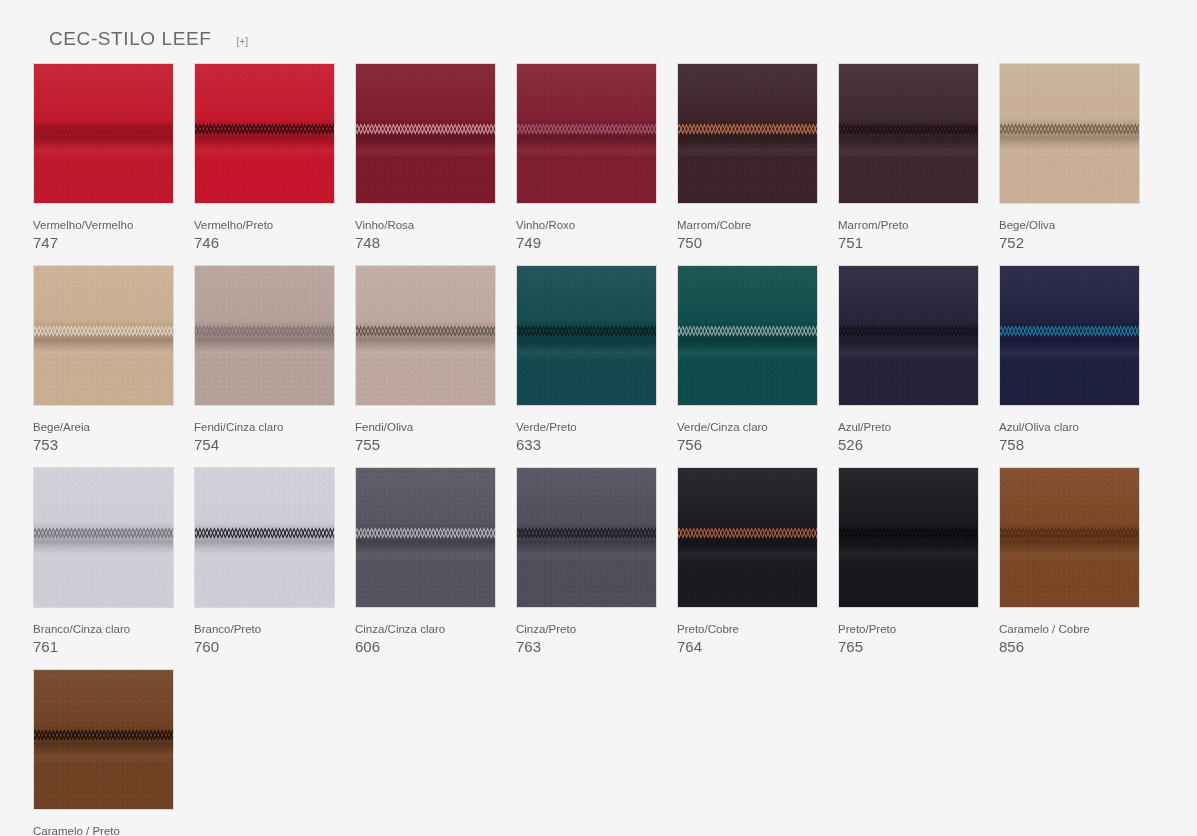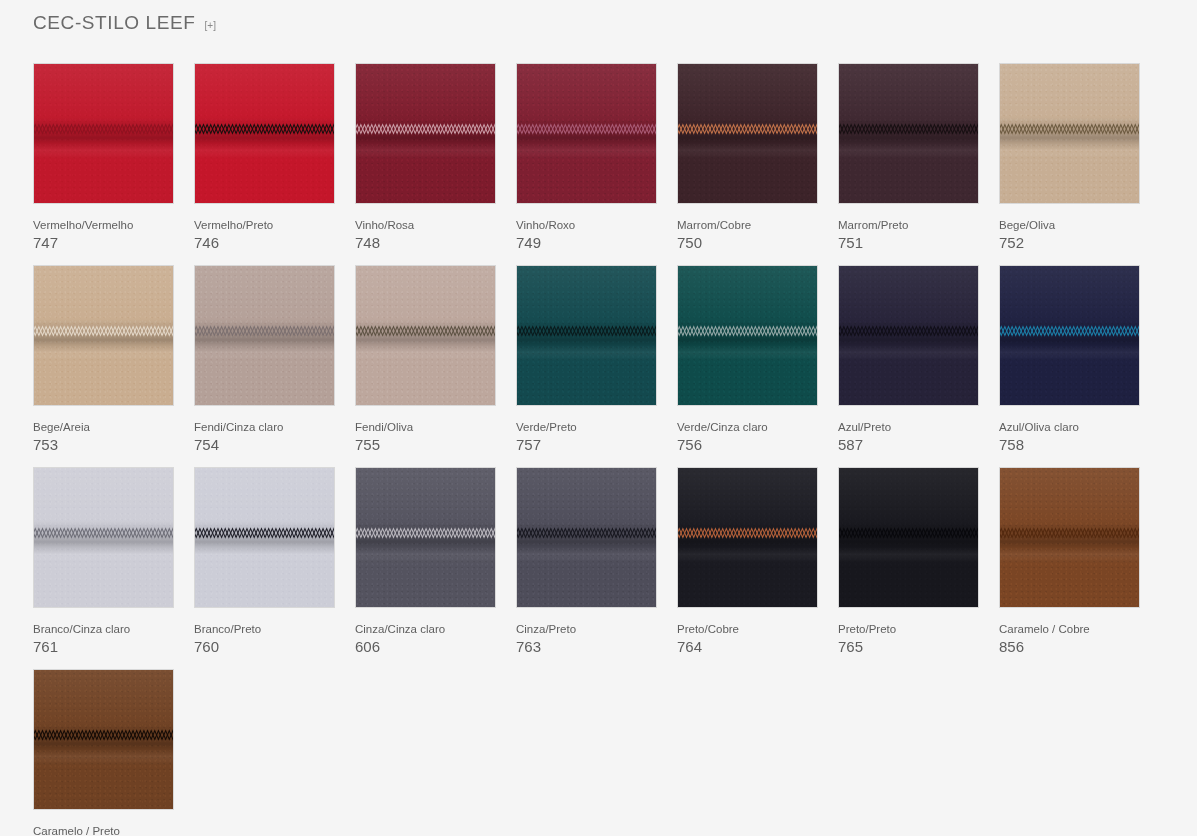--- a/index.html
+++ b/index.html
@@ -27,21 +27,21 @@
     top: 10px;
     display: flex;
     align-items: baseline;
     gap: 9px;
   }
   .header .title {
     font-size: 19px;
     letter-spacing: 0.6px;
     color: #6a6a6a;
     font-weight: normal;
-    margin: 0;
+    margin: 16px;
     line-height: 26px;
     white-space: nowrap;
   }
   .header .expand {
     font-size: 10px;
     color: #8a8a8a;
     line-height: 12px;
     cursor: pointer;
     user-select: none;
   }
@@ -333,21 +333,21 @@
           <div class="stitch">
             <svg viewBox="0 0 150 13" preserveAspectRatio="none">
               <g stroke="#0a1a1c" stroke-width="1.15" fill="none" stroke-linejoin="miter">
                 <path d="M-8.0,2.1 L-4.2,10.9 L-0.4,2.1 L3.4,10.9 L7.2,2.1 L11.0,10.9 L14.8,2.1 L18.6,10.9 L22.4,2.1 L26.2,10.9 L30.0,2.1 L33.8,10.9 L37.6,2.1 L41.4,10.9 L45.2,2.1 L49.0,10.9 L52.8,2.1 L56.6,10.9 L60.4,2.1 L64.2,10.9 L68.0,2.1 L71.8,10.9 L75.6,2.1 L79.4,10.9 L83.2,2.1 L87.0,10.9 L90.8,2.1 L94.6,10.9 L98.4,2.1 L102.2,10.9 L106.0,2.1 L109.8,10.9 L113.6,2.1 L117.4,10.9 L121.2,2.1 L125.0,10.9 L128.8,2.1 L132.6,10.9 L136.4,2.1 L140.2,10.9 L144.0,2.1 L147.8,10.9 L151.6,2.1 L155.4,10.9 "></path>
                 <path d="M-8.0,10.9 L-4.2,2.1 L-0.4,10.9 L3.4,2.1 L7.2,10.9 L11.0,2.1 L14.8,10.9 L18.6,2.1 L22.4,10.9 L26.2,2.1 L30.0,10.9 L33.8,2.1 L37.6,10.9 L41.4,2.1 L45.2,10.9 L49.0,2.1 L52.8,10.9 L56.6,2.1 L60.4,10.9 L64.2,2.1 L68.0,10.9 L71.8,2.1 L75.6,10.9 L79.4,2.1 L83.2,10.9 L87.0,2.1 L90.8,10.9 L94.6,2.1 L98.4,10.9 L102.2,2.1 L106.0,10.9 L109.8,2.1 L113.6,10.9 L117.4,2.1 L121.2,10.9 L125.0,2.1 L128.8,10.9 L132.6,2.1 L136.4,10.9 L140.2,2.1 L144.0,10.9 L147.8,2.1 L151.6,10.9 L155.4,2.1 "></path>
               </g>
             </svg>
           </div>
         </div>
         <div class="swatch-label">Verde/Preto</div>
-        <div class="swatch-code">757</div>
+        <div class="swatch-code">633</div>
       </div>
       <div class="swatch-card">
         <div class="swatch-img" style="border-color: rgb(216, 216, 216);">
           <div class="swatch-base" style="background: rgb(14, 75, 74);"></div>
           <div class="grain"></div>
           <div class="highlight"></div>
           <div class="shade"></div>
           <div class="stitch">
             <svg viewBox="0 0 150 13" preserveAspectRatio="none">
               <g stroke="#93a7a6" stroke-width="1.15" fill="none" stroke-linejoin="miter">
@@ -369,21 +369,21 @@
           <div class="stitch">
             <svg viewBox="0 0 150 13" preserveAspectRatio="none">
               <g stroke="#100e18" stroke-width="1.15" fill="none" stroke-linejoin="miter">
                 <path d="M-8.0,2.1 L-4.2,10.9 L-0.4,2.1 L3.4,10.9 L7.2,2.1 L11.0,10.9 L14.8,2.1 L18.6,10.9 L22.4,2.1 L26.2,10.9 L30.0,2.1 L33.8,10.9 L37.6,2.1 L41.4,10.9 L45.2,2.1 L49.0,10.9 L52.8,2.1 L56.6,10.9 L60.4,2.1 L64.2,10.9 L68.0,2.1 L71.8,10.9 L75.6,2.1 L79.4,10.9 L83.2,2.1 L87.0,10.9 L90.8,2.1 L94.6,10.9 L98.4,2.1 L102.2,10.9 L106.0,2.1 L109.8,10.9 L113.6,2.1 L117.4,10.9 L121.2,2.1 L125.0,10.9 L128.8,2.1 L132.6,10.9 L136.4,2.1 L140.2,10.9 L144.0,2.1 L147.8,10.9 L151.6,2.1 L155.4,10.9 "></path>
                 <path d="M-8.0,10.9 L-4.2,2.1 L-0.4,10.9 L3.4,2.1 L7.2,10.9 L11.0,2.1 L14.8,10.9 L18.6,2.1 L22.4,10.9 L26.2,2.1 L30.0,10.9 L33.8,2.1 L37.6,10.9 L41.4,2.1 L45.2,10.9 L49.0,2.1 L52.8,10.9 L56.6,2.1 L60.4,10.9 L64.2,2.1 L68.0,10.9 L71.8,2.1 L75.6,10.9 L79.4,2.1 L83.2,10.9 L87.0,2.1 L90.8,10.9 L94.6,2.1 L98.4,10.9 L102.2,2.1 L106.0,10.9 L109.8,2.1 L113.6,10.9 L117.4,2.1 L121.2,10.9 L125.0,2.1 L128.8,10.9 L132.6,2.1 L136.4,10.9 L140.2,2.1 L144.0,10.9 L147.8,2.1 L151.6,10.9 L155.4,2.1 "></path>
               </g>
             </svg>
           </div>
         </div>
         <div class="swatch-label">Azul/Preto</div>
-        <div class="swatch-code">587</div>
+        <div class="swatch-code">526</div>
       </div>
       <div class="swatch-card">
         <div class="swatch-img" style="border-color: rgb(216, 216, 216);">
           <div class="swatch-base" style="background: rgb(30, 32, 64);"></div>
           <div class="grain"></div>
           <div class="highlight"></div>
           <div class="shade"></div>
           <div class="stitch">
             <svg viewBox="0 0 150 13" preserveAspectRatio="none">
               <g stroke="#1c7fa8" stroke-width="1.15" fill="none" stroke-linejoin="miter">

